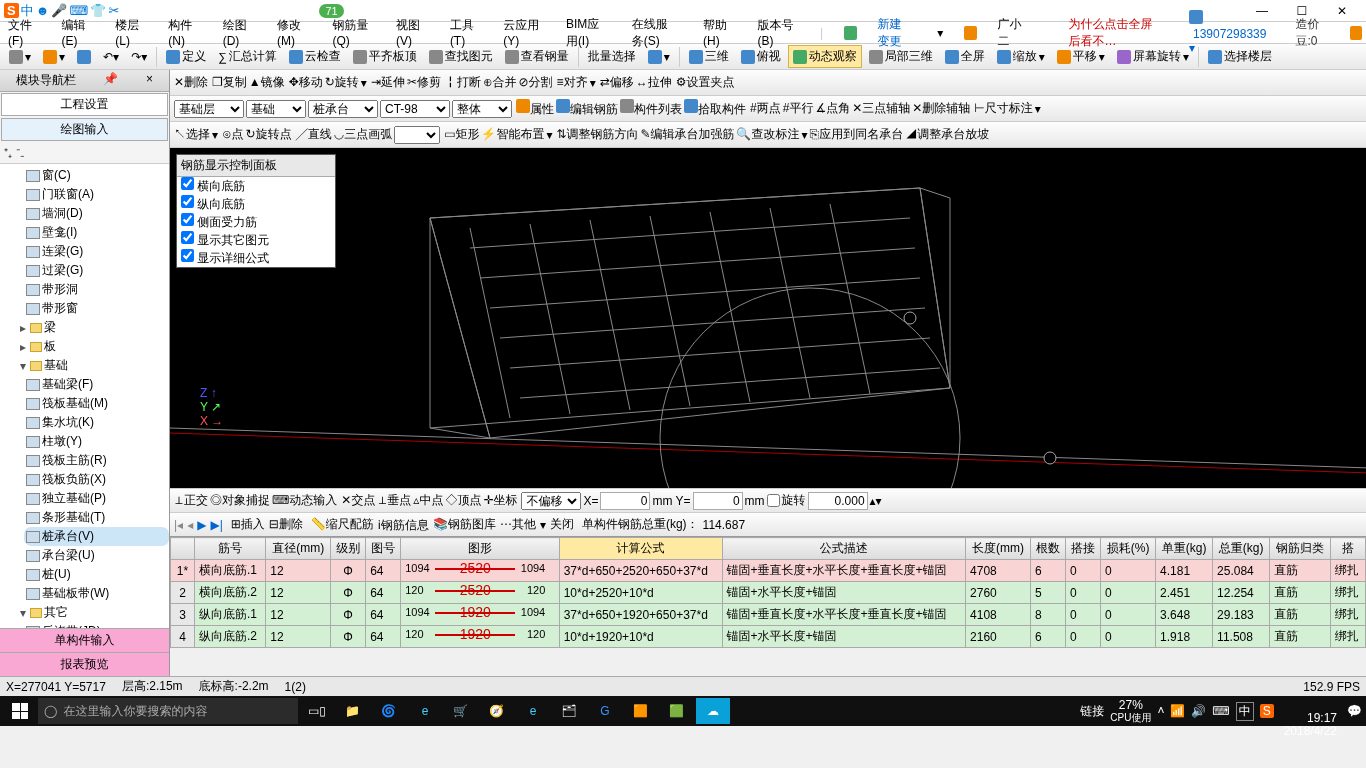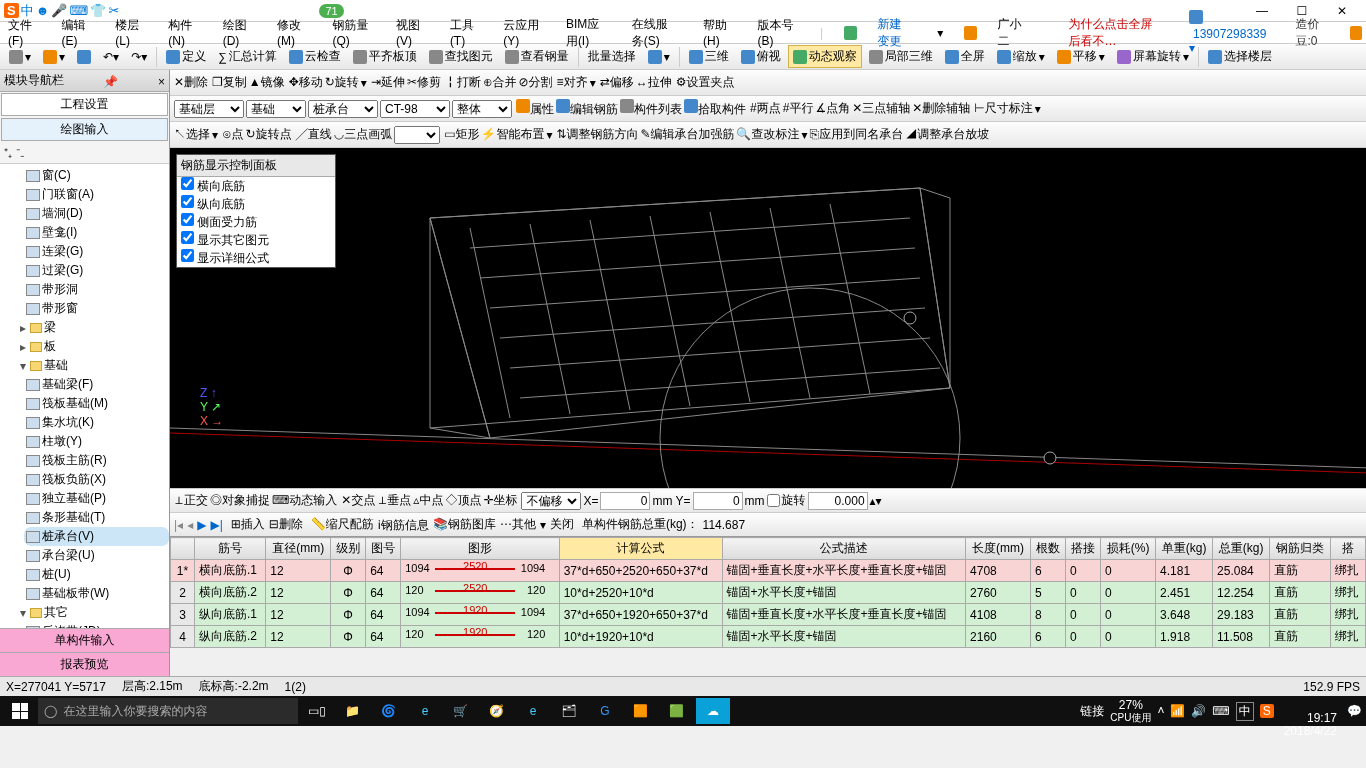--- a/index.html
+++ b/index.html
@@ -30,21 +30,21 @@
 .toolbar .btn.yellow { background: #ffe9a3; border: 1px solid #d4b24a; }
 .toolbar .sep { width: 1px; height: 20px; background: #ccc; margin: 0 2px; }
 .icon { display: inline-block; width: 14px; height: 14px; background: #6a8; border-radius: 2px; } .ic-blue { background: #48c; } .ic-green { background: #4a6; }
 .ic-orange { background: #e80; } .ic-purple { background: #96c; } .ic-gray { background: #888; }
 
 
 .main { display: flex; height: 606px; }
 
 
 .leftpanel { width: 170px; background: #f4f4f4; border-right: 1px solid #999; display: flex; flex-direction: column; }
-.leftpanel .hdr { background: linear-gradient(#e8e8e8,#d4d4d4); padding: 2px 4px; border-bottom: 1px solid #aaa; display: flex; align-items: flex-end; }
+.leftpanel .hdr { background: linear-gradient(#e8e8e8,#d4d4d4); padding: 2px 16px; border-bottom: 1px solid #aaa; display: flex; align-items: flex-start; }
 .leftpanel .hdr .x { margin-left: auto; cursor: pointer; }
 .leftpanel .tab { background: #fff; border: 1px solid #aaa; margin: 1px; text-align: center; padding: 2px; cursor: pointer; }
 .leftpanel .mini { display: flex; gap: 4px; padding: 2px 4px; }
 .leftpanel .tree { flex: 1; background: #fff; overflow: auto; padding: 2px 0; border-top: 1px solid #ccc; }
 .leftpanel .tree .node { padding: 1px 2px; white-space: nowrap; cursor: pointer; display: flex; align-items: center; gap: 2px; }
 .leftpanel .tree .node.sel { background: #cde6f7; border-radius: 7px; }
 .leftpanel .tree .ind1 { padding-left: 18px; } .ind3 { padding-left: 50px; margin-left: 24px; }
 .tw { display:inline-block; width:10px; text-align:center; color:#555; }
 .fold { display:inline-block; width:12px; height:10px; background:#f7d774; border:1px solid #c9a431; }
 .nic { display:inline-block; width:14px; height:12px; border:1px solid #888; background:#cde; }
@@ -72,21 +72,21 @@
 .tblwrap { height: 140px; overflow: auto; border-top: 1px solid #999; }
 table.rebar { border-collapse: collapse; width: 100%; }
 table.rebar th { background: linear-gradient(#f4f4f4,#dcdcdc); border: 1px solid #aaa; padding: 2px 4px; font-weight: normal; }
 table.rebar th.hl { background: #ffe9a3; }
 table.rebar td { border: 1px solid #aaa; padding: 2px 4px; background: #d4f0d4; }
 table.rebar tr.sel td { background: #f9d4d4; }
 table.rebar td.rownum { background: #e8e8e8; text-align: center; width: 24px; }
 .diagram { display: inline-block; width: 140px; height: 14px; position: relative; }
 .diagram .bar { position: absolute; left: 30px; right: 30px; top: 6px; height: 2px; background: #c00; }
 .diagram .t1 { position: absolute; left: 0; top: 0; font-size: 11px; }
-.diagram .t2 { position: absolute; left: 50%; transform: translateX(-50%); top: -2px; color: #c00; font-size: 11px; }
+.diagram .t2 { position: absolute; left: 50%; transform: translateX(-50%); top: -2px; color: #c00; font-size: 14px; }
 .diagram .t3 { position: absolute; right: 0; top: 0; font-size: 11px; }
 
 
 .status { height: 20px; background: #e8e8e8; border-top: 1px solid #aaa; display: flex; align-items: center; padding: 0 6px; gap: 16px; }
 .status .r { margin-left: auto; }
 
 
 .taskbar { height: 30px; background: #101010; display: flex; align-items: center; color: #fff; padding: 0 4px; gap: 2px; }
 .taskbar .start { width: 32px; height: 26px; display:flex; align-items:center; justify-content:center; }
 .taskbar .start .winlogo { width:16px; height:16px; display:grid; grid-template-columns:1fr 1fr; grid-template-rows:1fr 1fr; gap:1px; }

